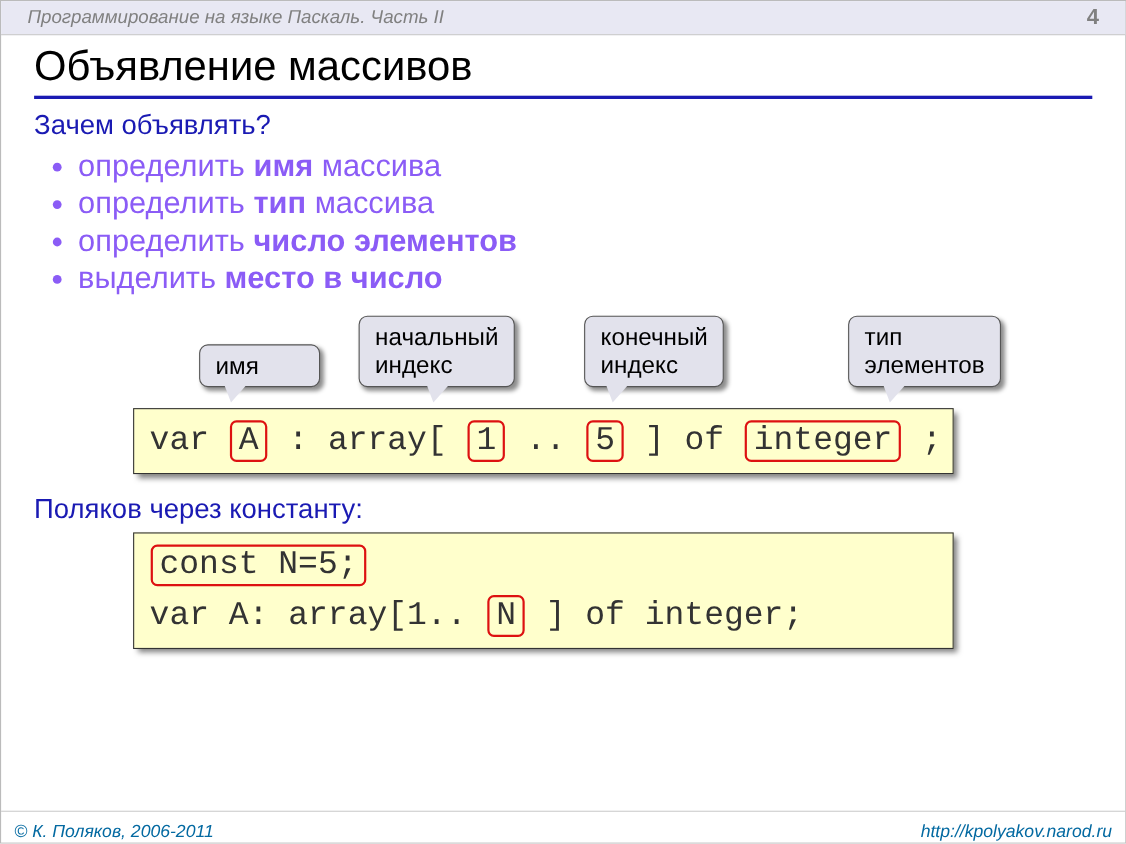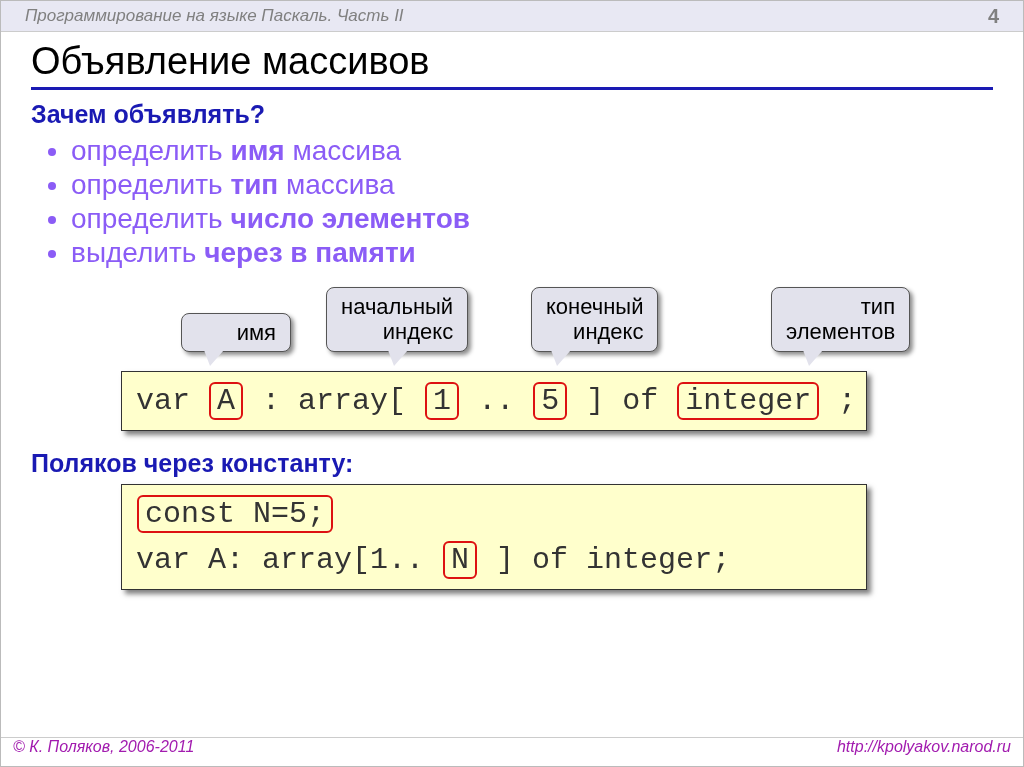--- a/index.html
+++ b/index.html
@@ -1,30 +1,30 @@
 <!DOCTYPE html>
 <html><head>
 <meta charset="utf-8">
 <style>
   html,body{margin:0;padding:0;width:1024px;height:767px;background:#fff;font-family:Arial,Helvetica,sans-serif;overflow:hidden}
   .slide{position:relative;width:1024px;height:767px;box-sizing:border-box;border:1px solid #bbb}
   .topbar{display:flex;justify-content:space-between;align-items:center;height:30px;padding:0 24px;background:#e8e8f3;border-bottom:1px solid #ccc;color:#808080;font-style:italic;font-size:17px}
   .topbar .pagenum{font-weight:bold;font-size:20px;font-style:normal}
-  .footer{position:absolute;left:0;right:0;bottom:0;display:flex;justify-content:space-between;align-items:flex-start;height:28px;padding:0 12px;border-top:1px solid #ccc;color:#a21caf;font-style:italic;font-size:16px}
+  .footer{position:absolute;left:0;right:0;bottom:0;display:flex;justify-content:space-between;align-items:flex-end;height:28px;padding:0 12px;border-top:1px solid #ccc;color:#0369a1;font-style:italic;font-size:16px}
   .content{padding:2px 30px 0 30px}
   h1{margin:6px 0 4px 0;font-size:38px;font-weight:normal;color:#000}
   .hr{height:3px;background:#1a1ab3;margin-bottom:10px}
-  .sub{color:#1a1ab3;font-weight:bold;font-size:25px;margin:5px 0 6px 0}
+  .sub{color:#1a1ab3;font-weight:normal;font-size:25px;margin:5px 0 6px 0}
   ul.bul{margin:0 0 10px 40px;padding:0}
   ul.bul li{font-size:28px;list-style:disc;margin:2px 0;color:#8b5cf6}
   ul.bul li b{font-weight:bold}
 
   
   .callouts{position:relative;height:80px;margin:18px 0 4px 0}
-  .callout{position:absolute;background:#e2e2ec;border:1px solid #555;border-radius:8px;box-shadow:3px 3px 4px rgba(0,0,0,.45);padding:6px 14px;min-width:80px;text-align:right;font-size:22px;color:#000;line-height:1.15}
+  .callout{position:absolute;background:#e2e2ec;border:1px solid #555;border-radius:8px;box-shadow:3px 3px 4px rgba(0,0,0,.45);padding:6px 14px;min-width:80px;text-align:left;font-size:22px;color:#000;line-height:1.15}
   .callout .tail{position:absolute;bottom:-15px;left:22px;width:0;height:0;border-left:6px solid transparent;border-right:14px solid transparent;border-top:16px solid #e2e2ec}
   .callout .tailb{position:absolute;bottom:-17px;left:21px;width:0;height:0;border-left:7px solid transparent;border-right:15px solid transparent;border-top:17px solid #555;z-index:-1}
 
   
   .codebox{background:#ffffcc;border:1.5px solid #333;box-shadow:4px 4px 5px rgba(0,0,0,.5);padding:10px 14px;margin:0 0 18px 90px;width:746px;box-sizing:border-box;font-family:"Courier New",monospace;font-size:30px;color:#333}
   .codebox .line{white-space:nowrap}
   .hl{display:inline-block;border:2px solid #d11;border-radius:6px;padding:0 6px;margin:0 1px}
 
 </style>
 </head>
@@ -39,21 +39,21 @@
 
   <div class="content">
     <h1>Объявление массивов</h1>
     <div class="hr"></div>
 
     <div class="sub">Зачем объявлять?</div>
     <ul class="bul">
       <li><span>определить </span><b>имя</b><span> массива</span></li>
       <li><span>определить </span><b>тип</b><span> массива</span></li>
       <li><span>определить </span><b>число элементов</b><span></span></li>
-      <li><span>выделить </span><b>через в памяти</b><span></span></li>
+      <li><span>выделить </span><b>место в число</b><span></span></li>
     </ul>
 
 
     <div class="callouts">
       <div class="callout" style="left:150px;top:26px">
         <span>имя</span>
         <div class="tailb"></div><div class="tail"></div>
       </div>
       <div class="callout" style="left:295px;top:0">
         <span style="white-space:pre-line">начальный

